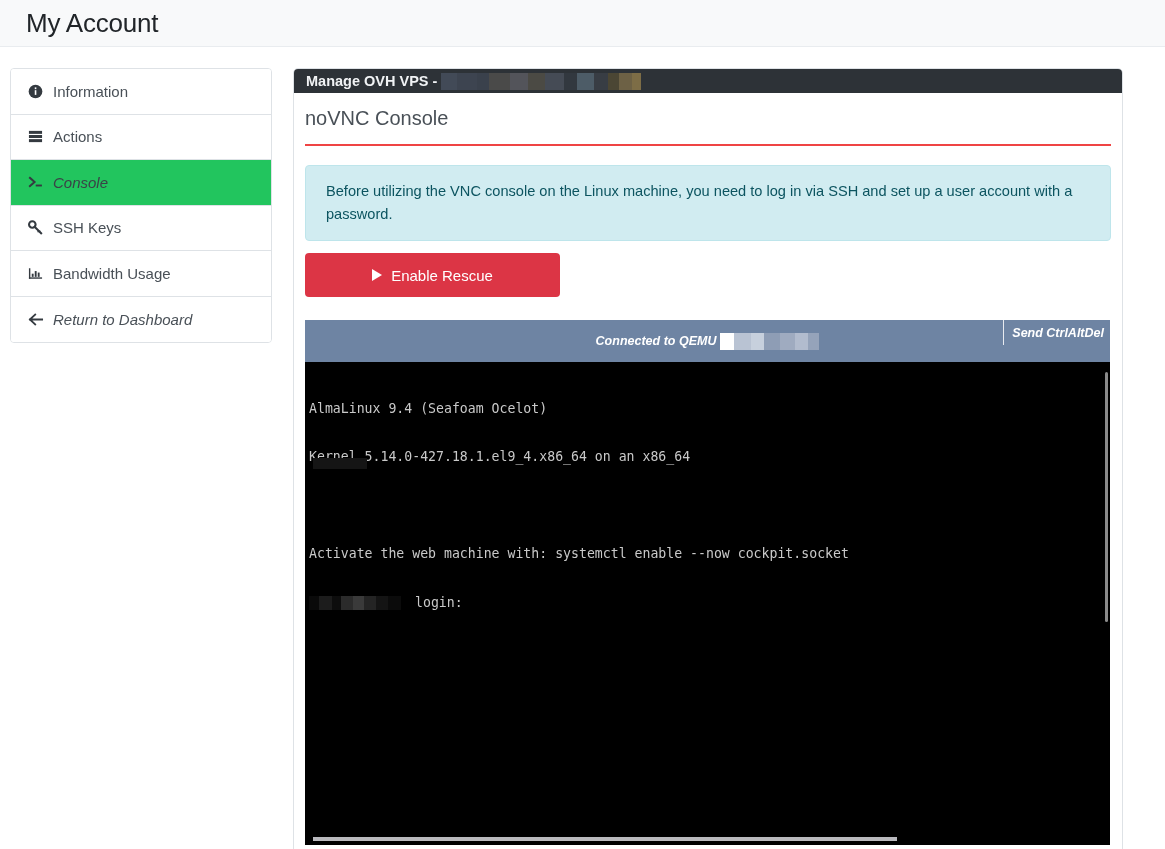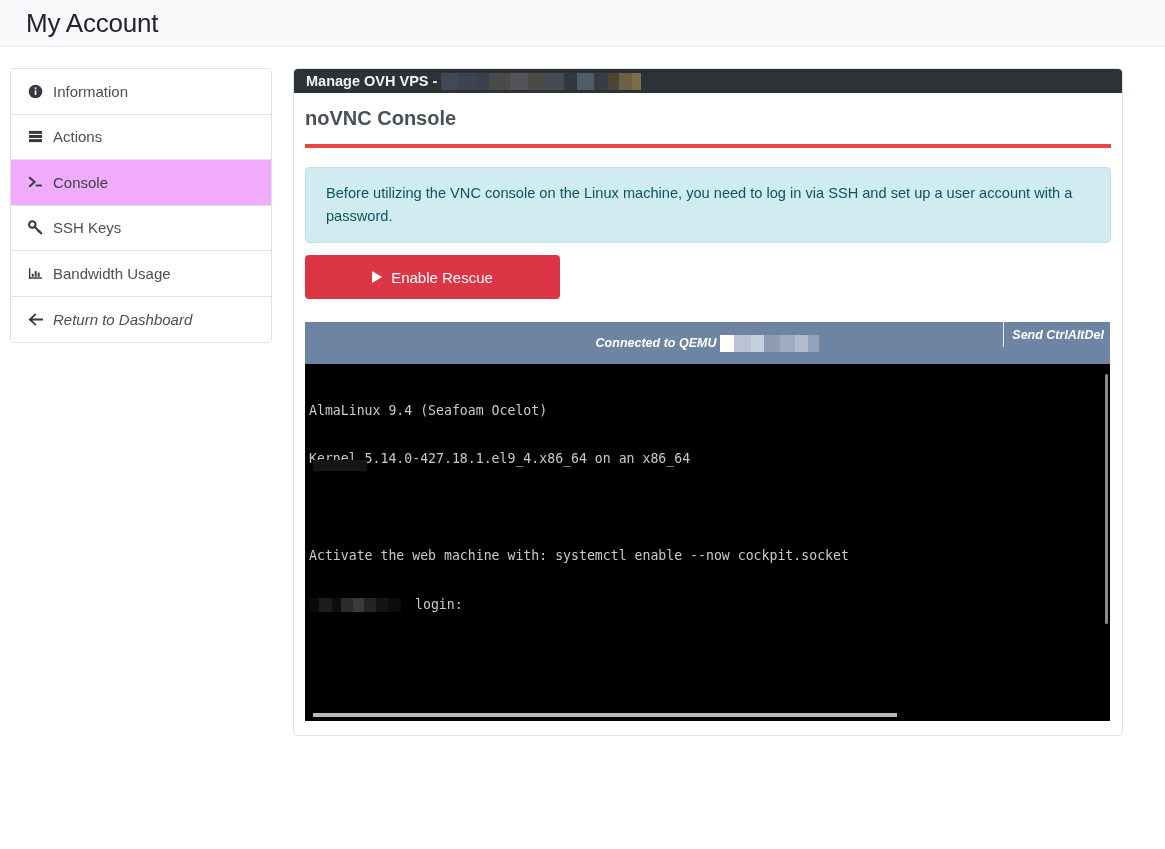--- a/index.html
+++ b/index.html
@@ -54,22 +54,23 @@
     padding: 0 16px;
     font-size: 15px;
     color: #495057;
     border-bottom: 1px solid #dee2e6;
     background: #fff;
     cursor: pointer;
     white-space: nowrap;
   }
   .side-item:last-child { border-bottom: none; font-style: italic; }
   .side-item.active {
-    background: #f0abfc;
+    background: #22c55e;
     color: #3a4247;
+    font-style: italic;
   }
   .side-ico {
     width: 17px;
     display: inline-flex;
     align-items: center;
     justify-content: center;
     color: #343a40;
     flex: 0 0 auto;
   }
   .side-ico svg { display: block; }
@@ -102,23 +103,23 @@
     height: 17px;
     gap: 0;
   }
   .redact i { display: block; height: 17px; }
 
   .card-body { padding: 13px 11px 14px 11px; }
 
   .card-title {
     font-size: 20px;
     color: #495057;
-    font-weight: 700;
+    font-weight: 400;
     padding: 1px 0 14px 0;
-    border-bottom: 4px solid #ef4444;
+    border-bottom: 2px solid #ef4444;
     margin: 0 0 19px 0;
   }
 
   .alert {
     background: #d1ecf1;
     color: #0c5460;
     border: 1px solid #bee5eb;
     border-radius: 4px;
     padding: 14px 8px 15px 20px;
     font-size: 14.6px;
@@ -173,21 +174,21 @@
     padding: 0 6px 0 8px;
     border-left: 1px solid #e8ebf0;
     font-size: 12.5px;
     font-weight: 700;
     color: #ffffff;
     cursor: pointer;
   }
 
   .vnc-screen {
     position: relative;
-    height: 357px;
+    height: 483px;
     background: #000;
     overflow: hidden;
   }
   .term {
     padding: 6px 0 0 4px;
     font-family: "DejaVu Sans Mono", "Liberation Mono", monospace;
     font-size: 13.2px;
     line-height: 16.2px;
     color: #c9c9c9;
     white-space: pre;

